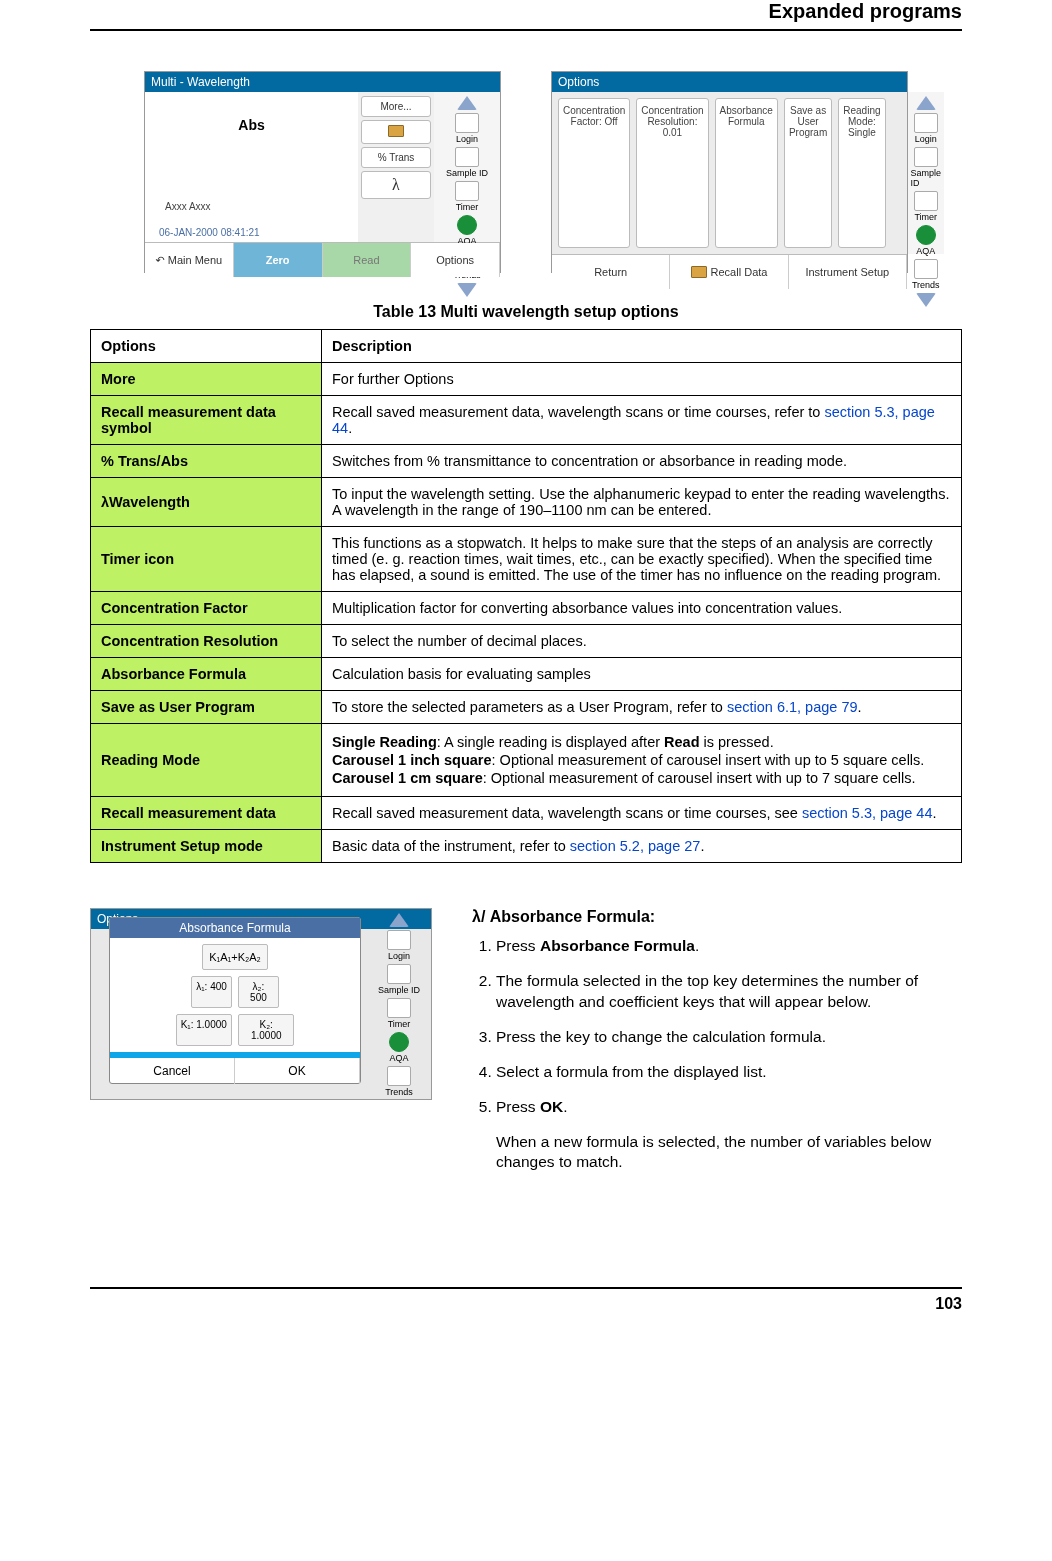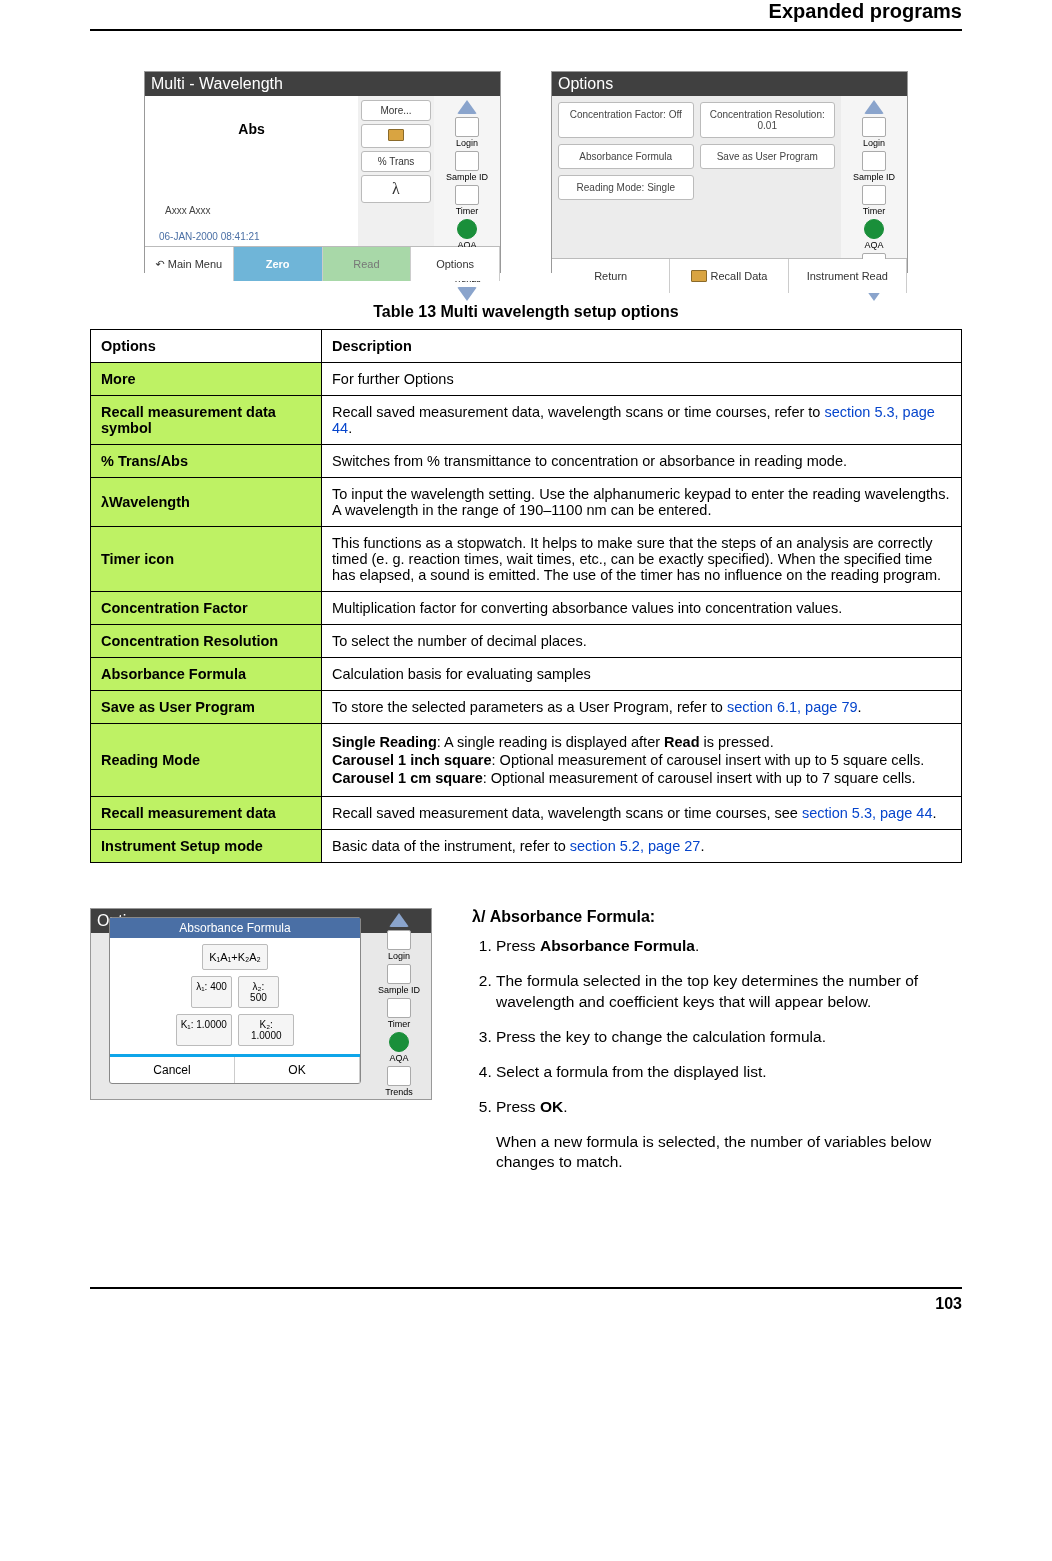--- a/index.html
+++ b/index.html
@@ -32,23 +32,23 @@
     margin: 40px 0 30px 0;
   }
   .screenshot {
     border: 1px solid #999;
     background: #e8e8e8;
     position: relative;
   }
   .screenshot.large { width: 355px; height: 200px; }
   
   .titlebar {
-    background: #404040;
+    background: #0369a1;
     color: #fff;
-    font-size: 16px;
+    font-size: 12px;
     padding: 3px 6px;
   }
   .sc-body {
     display: flex;
     height: 150px;
     background: #fff;
   }
   .sc-main {
     flex: 1;
     position: relative;
@@ -123,42 +123,42 @@
   .sc-bbtn.back { background:#fff; }
   .sc-bbtn.zero { background:#6fb5d8;color:#fff;font-weight:bold; }
   .sc-bbtn.read { background:#a8d8a8;color:#777; }
   .sc-bbtn.opts { background:#fff; }
   .back-icon{display:inline-block;margin-right:3px;}
   
   .opt-body {
     display:flex;height:162px;background:#ececec;
   }
   .opt-grid {
-    flex:1;display:flex;flex-direction:column;padding:6px;gap:6px;font-size:10px;color:#444;
+    flex:1;display:flex;flex-direction:row;padding:6px;gap:6px;font-size:10px;color:#444;
   }
   .opt-row{display:flex;gap:6px;}
   .opt-card{
     flex:1;background:#fff;border:1px solid #bbb;border-radius:3px;padding:6px 4px;text-align:center;
   }
   .opt-bottom{display:flex;height:34px;border-top:1px solid #bbb;background:#f0f0f0;}
   .opt-bbtn{flex:1;display:flex;align-items:center;justify-content:center;font-size:11px;border-right:1px solid #ccc;background:#fff;color:#333;gap:4px;}
   .folder-icon{display:inline-block;width:14px;height:10px;background:#d9a441;border:1px solid #8a6a2a;border-radius:1px;}
   
   .screenshot.small{width:340px;height:190px;}
   .dlg-overlay{position:absolute;inset:0;background:#e8e8e8;}
   .dlg-backbtns{position:absolute;right:4px;top:4px;bottom:34px;width:56px;display:flex;flex-direction:column;gap:3px;font-size:9px;}
   .dlg-box{
     position:absolute;left:18px;top:8px;width:250px;height:165px;background:#fff;border:1px solid #888;border-radius:3px;display:flex;flex-direction:column;
   }
   .dlg-title{background:#4a6fa5;color:#fff;font-size:12px;text-align:center;padding:3px;}
   .dlg-body{flex:1;padding:6px;display:flex;flex-direction:column;gap:6px;font-size:10px;align-items:center;}
   .dlg-formula{background:#f5f5f5;border:1px solid #bbb;text-align:center;padding:6px;border-radius:2px;font-size:11px;}
   .dlg-grid{display:flex;gap:6px;}
   .dlg-cell{flex:1;background:#f5f5f5;border:1px solid #bbb;text-align:center;padding:4px;border-radius:2px;}
-  .dlg-actions{display:flex;border-top:3px solid #0ea5e9;}
+  .dlg-actions{display:flex;border-top:6px solid #0ea5e9;}
   .dlg-abtn{flex:1;text-align:center;padding:6px;font-size:12px;border-right:1px solid #ccc;}
   
   .table-caption{
     text-align:center;font-weight:bold;font-size:16px;margin:10px 0 8px 0;
   }
   table.options{
     width:100%;border-collapse:collapse;font-size:14.5px;
   }
   table.options td, table.options th{
     border:1px solid #000;padding:8px 10px;text-align:left;vertical-align:middle;
@@ -291,21 +291,21 @@
               <div class="sc-ricon arrow-down"></div>
             </div>
         </div>
       </div>
       <div class="opt-bottom">
         <div class="opt-bbtn">Return</div>
         <div class="opt-bbtn">
             <span class="folder-icon"></span>
             <span>Recall Data</span>
           </div>
-        <div class="opt-bbtn">Instrument Read</div>
+        <div class="opt-bbtn">Instrument Setup</div>
       </div>
     </div>
 
   </div>
 
   <div class="table-caption">Table 13 Multi wavelength setup options</div>
   <table class="options">
     <thead>
       <tr>
         <th>Options</th>

